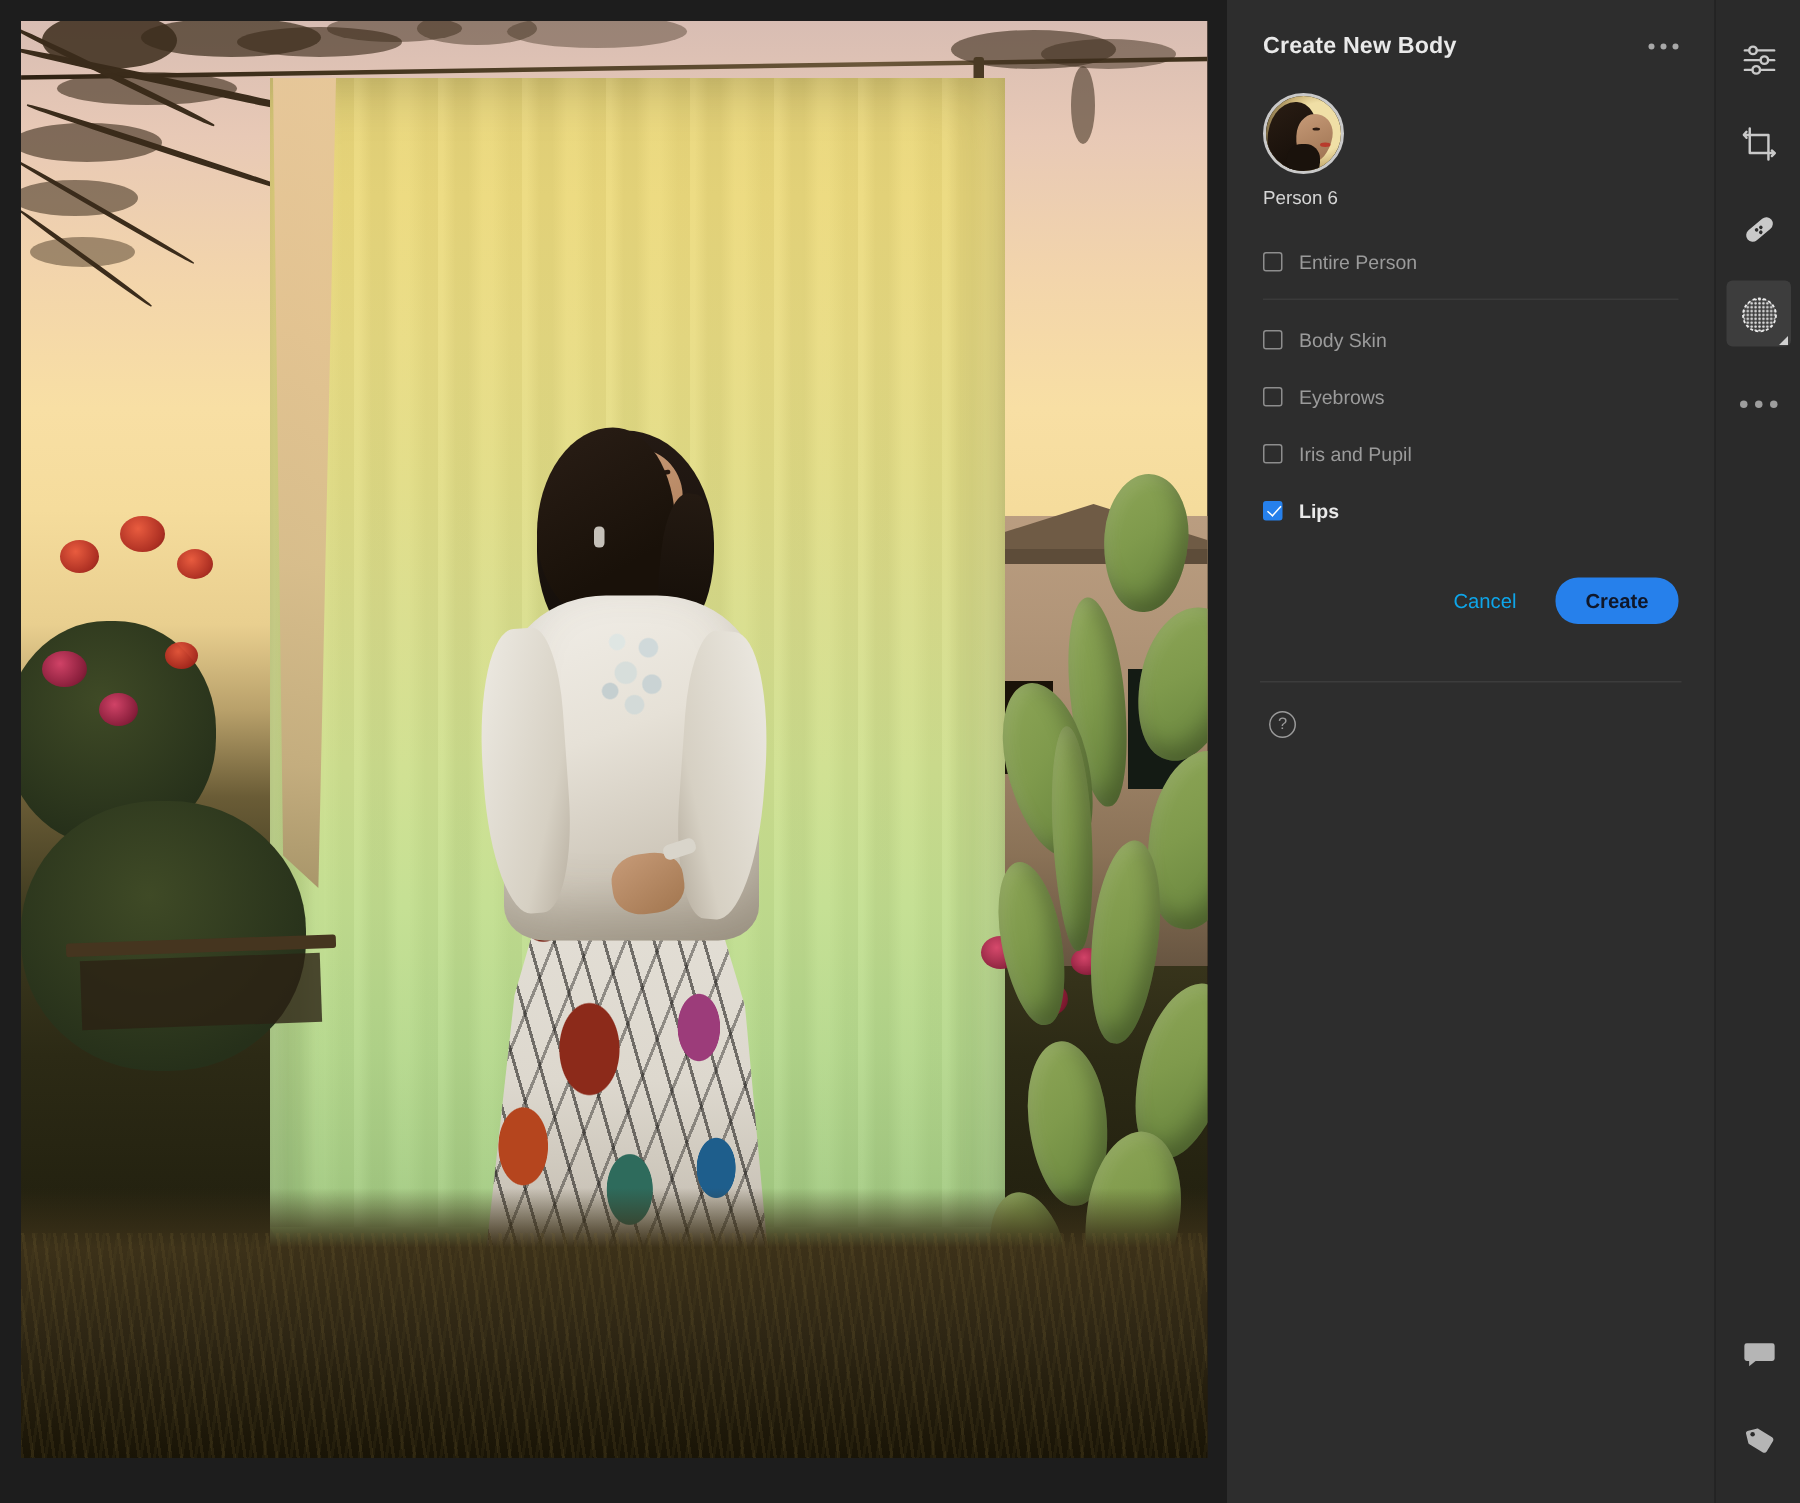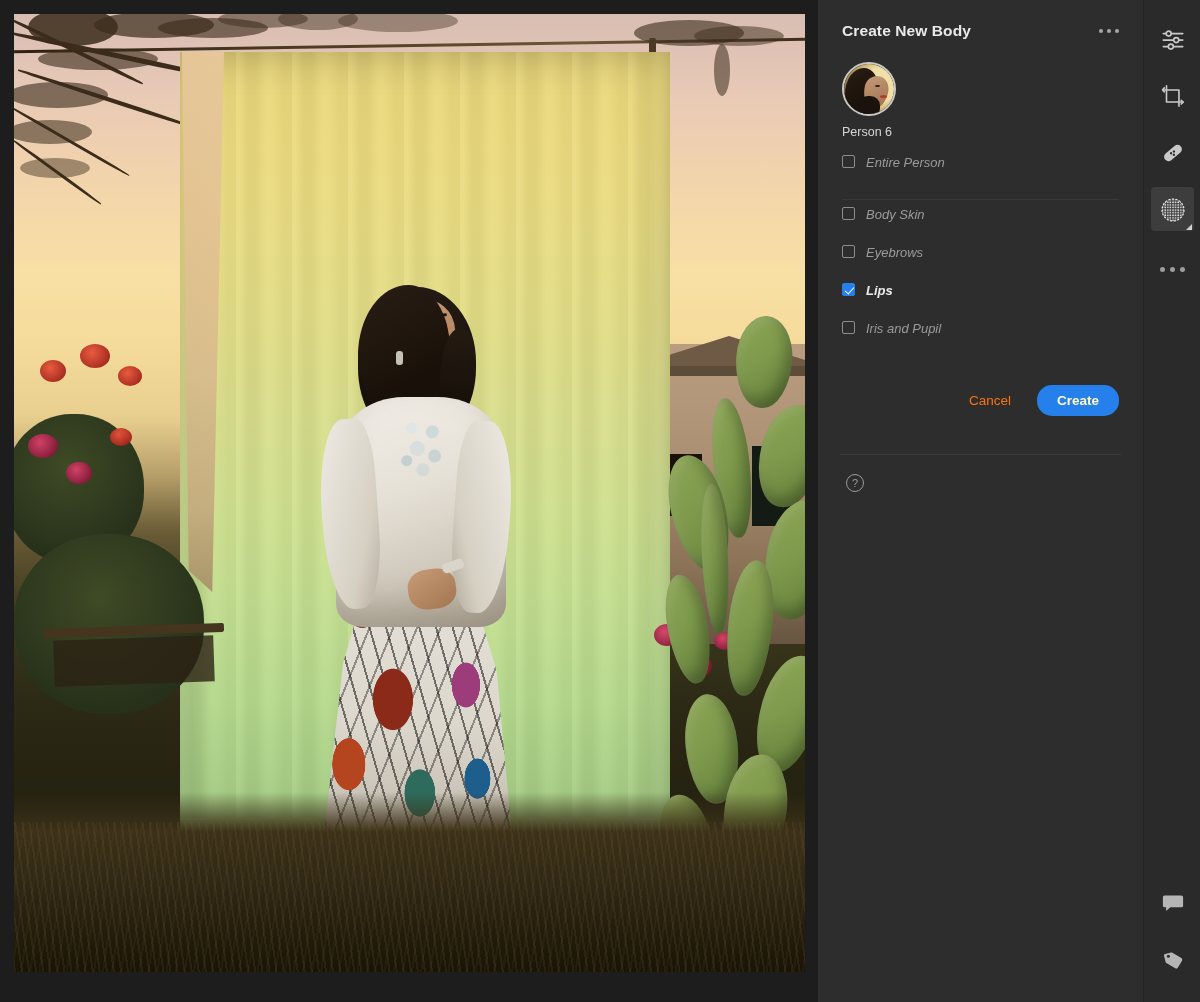--- a/index.html
+++ b/index.html
@@ -281,47 +281,47 @@
   .av-lips { position: absolute; left: 36px; top: 31px; width: 7px; height: 3px; background: #b83b2c; border-radius: 50%; }
   .av-eye { position: absolute; left: 31px; top: 21px; width: 5px; height: 2px; background: #2a1a11; border-radius: 50%; }
   .av-hair2 {
     position: absolute; left: 14px; top: 32px; width: 22px; height: 22px;
     background: #1a120c; border-radius: 44%;
   }
   .person-label { color: #d6d6d6; font-size: 12.5px; margin-top: 9px; }
 
   .opt-list { padding: 0 24px; margin-top: 16px; }
   .opt-row {
-    display: flex; align-items: flex-start; gap: 11px;
-    height: 38px; cursor: pointer; font-style: italic;
+    display: flex; align-items: center; gap: 11px;
+    height: 38px; cursor: pointer;
   }
   .cb {
     width: 13px; height: 13px; border: 1.6px solid #8d8d8d; border-radius: 2px;
     flex: 0 0 auto; position: relative; background: transparent;
   }
   .cb.checked { background: #2680eb; border-color: #2680eb; }
   .cb.checked::after {
     content: ""; position: absolute; left: 3.6px; top: .6px;
     width: 4px; height: 8px; border: solid #fff; border-width: 0 1.8px 1.8px 0;
     transform: rotate(42deg);
   }
   .opt-label { color: #9b9b9b; font-size: 13px; }
   .opt-row.on .opt-label { color: #eaeaea; font-weight: bold; }
   .divider-row { height: 1px; background: #3a3a3a; margin: 6px 0 7px 0; }
 
   .actions {
     display: flex; align-items: center; justify-content: flex-end;
     gap: 22px; padding: 26px 24px 0 24px;
   }
   .btn-cancel {
-    background: none; border: none; color: #f97316; font-size: 13.5px;
+    background: none; border: none; color: #0ea5e9; font-size: 13.5px;
     cursor: pointer; font-family: inherit; padding: 8px 4px;
   }
   .btn-create {
-    background: #2680eb; border: none; color: #fef9c3; font-size: 13.5px; font-weight: bold;
+    background: #2680eb; border: none; color: #0f172a; font-size: 13.5px; font-weight: bold;
     border-radius: 15px; padding: 8px 20px; cursor: pointer; font-family: inherit;
   }
 
   .help-sep { height: 1px; background: #3c3c3c; margin: 38px 22px 0 22px; }
   .help {
     display: flex; align-items: flex-start; gap: 12px;
     padding: 18px 24px 0 28px;
   }
   .q-icon {
     flex: 0 0 auto; width: 18px; height: 18px; border-radius: 50%;
@@ -488,27 +488,27 @@
       </div>
       <div class="divider-row"></div>
       <div class="opt-row">
         <span class="cb"></span>
         <span class="opt-label">Body Skin</span>
       </div>
       <div class="opt-row">
         <span class="cb"></span>
         <span class="opt-label">Eyebrows</span>
       </div>
+      <div class="opt-row">
+        <span class="cb"></span>
+        <span class="opt-label">Iris and Pupil</span>
+      </div>
       <div class="opt-row on">
         <span class="cb checked"></span>
         <span class="opt-label">Lips</span>
-      </div>
-      <div class="opt-row">
-        <span class="cb"></span>
-        <span class="opt-label">Iris and Pupil</span>
       </div>
     </div>
 
     <div class="actions">
       <button class="btn-cancel">Cancel</button>
       <button class="btn-create">Create</button>
     </div>
 
     <div class="help-sep"></div>
     <div class="help">

